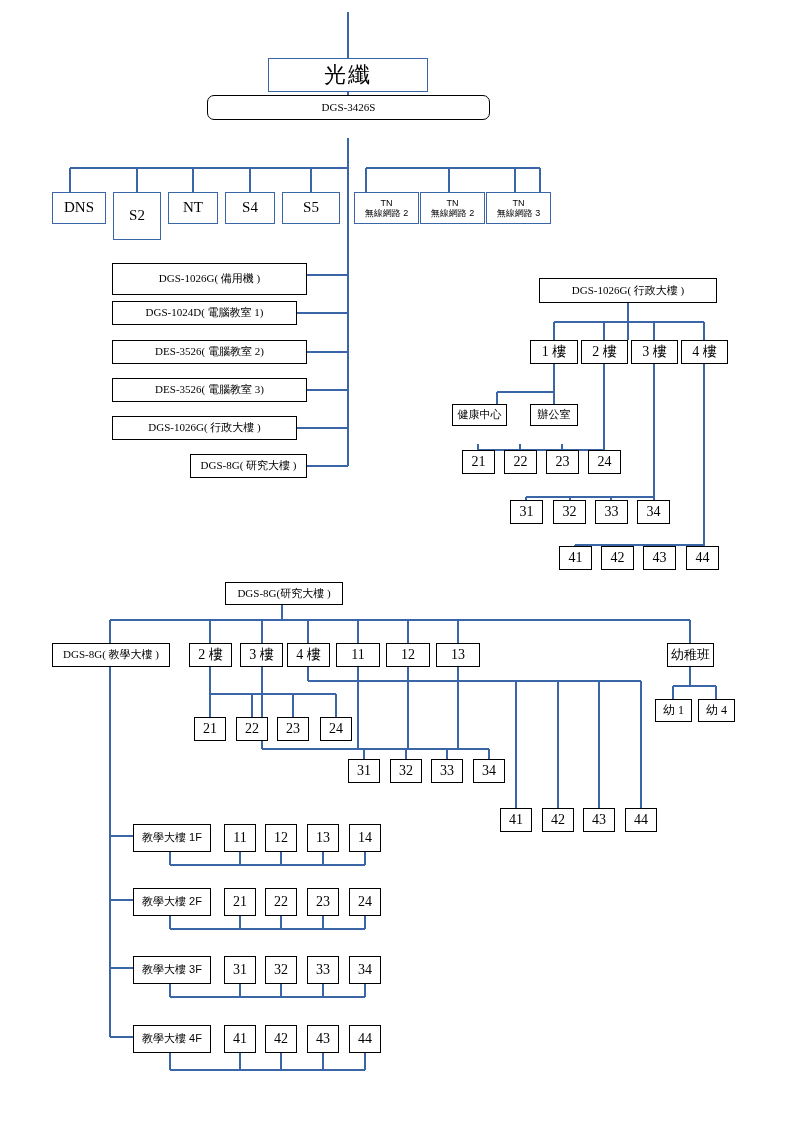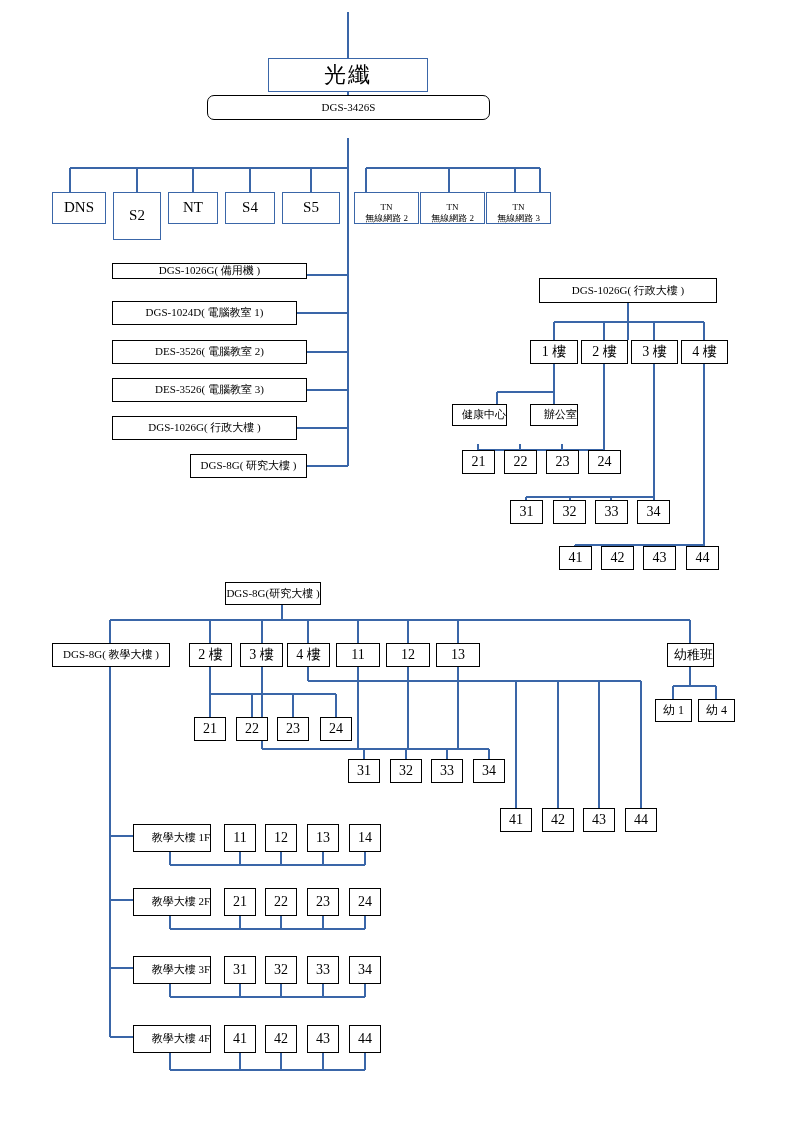--- a/index.html
+++ b/index.html
@@ -11,21 +11,21 @@
   svg#wires{position:absolute;left:0;top:0;width:794px;height:1123px;pointer-events:none;}
   .node{
     position:absolute;box-sizing:border-box;
     border:1px solid #000000;background:#ffffff;
     display:flex;align-items:center;justify-content:center;
     text-align:center;line-height:1.05;
     color:#000000;z-index:3;
   }
   .node.blue{border-color:#3a66a8;}
   .t-serif{font-family:"Liberation Serif","DejaVu Serif",serif;}
-  .t-sans{font-family:Liberation Serif, serif;justify-content:flex-end;}
+  .t-sans{font-family:Liberation Sans, sans-serif;}
   .fiber{font-size:22px;letter-spacing:2px;}
   .lbl-11{font-size:11px;}
   .lbl-12{font-size:12px;}
   .lbl-13{font-size:13px;}
   .lbl-14{font-size:14px;}
   .lbl-15{font-size:15px;}
   .lbl-9{font-size:9px;}
   .two-line{flex-direction:column;line-height:1.15;}
   .two-line span{display:block;}
 </style>
@@ -373,21 +373,21 @@
   </div>
   <div class="node blue two-line t-sans lbl-9" style="left:420px;top:192px;width:65px;height:32px;">
     <span>TN</span>
     <span>無線網路 2</span>
   </div>
   <div class="node blue two-line t-sans lbl-9" style="left:486px;top:192px;width:65px;height:32px;">
     <span>TN</span>
     <span>無線網路 3</span>
   </div>
 
-  <div class="node lbl-11 t-serif" style="left:112px;top:263px;width:195px;height:16px;">
+  <div class="node lbl-11 t-serif" style="left:112px;top:263px;width:195px;height:32px;">
     <span>DGS-1026G( 備用機 )</span>
   </div>
   <div class="node lbl-11 t-serif" style="left:112px;top:301px;width:185px;height:24px;">
     <span>DGS-1024D( 電腦教室 1)</span>
   </div>
   <div class="node lbl-11 t-serif" style="left:112px;top:340px;width:195px;height:24px;">
     <span>DES-3526( 電腦教室 2)</span>
   </div>
   <div class="node lbl-11 t-serif" style="left:112px;top:378px;width:195px;height:24px;text-align:center;">
     <span>DES-3526( 電腦教室 3)</span>
@@ -455,21 +455,21 @@
   <div class="node lbl-14 t-serif" style="left:601px;top:546px;width:33px;height:24px;">
     <span>42</span>
   </div>
   <div class="node lbl-14 t-serif" style="left:643px;top:546px;width:33px;height:24px;">
     <span>43</span>
   </div>
   <div class="node lbl-14 t-serif" style="left:686px;top:546px;width:33px;height:24px;">
     <span>44</span>
   </div>
 
-  <div class="node lbl-11 t-serif" style="left:225px;top:582px;width:96px;height:23px;">
+  <div class="node lbl-11 t-serif" style="left:225px;top:582px;width:118px;height:23px;">
     <span>DGS-8G(研究大樓 )</span>
   </div>
 
   <div class="node lbl-11 t-serif" style="left:52px;top:643px;width:118px;height:24px;">
     <span>DGS-8G( 教學大樓 )</span>
   </div>
 
   <div class="node lbl-14 t-serif" style="left:189px;top:643px;width:43px;height:24px;">
     <span>2 樓</span>
   </div>

